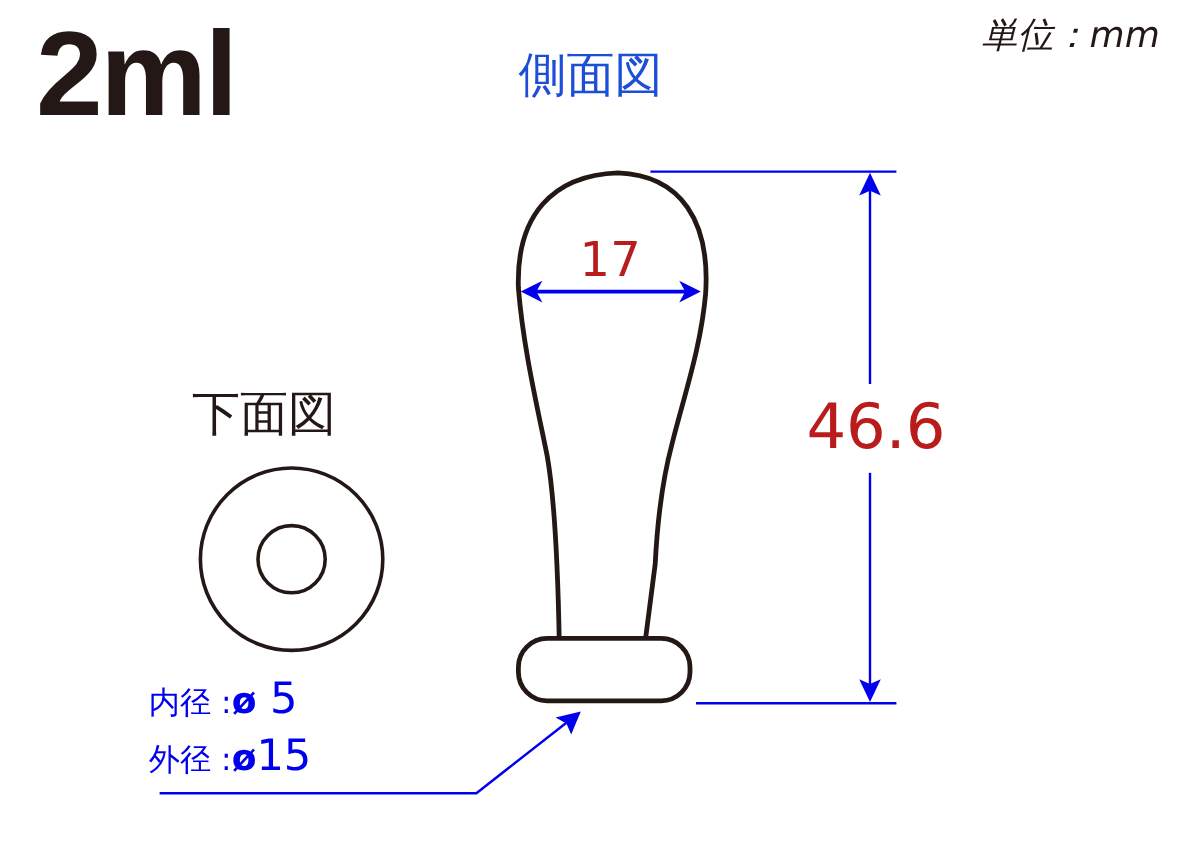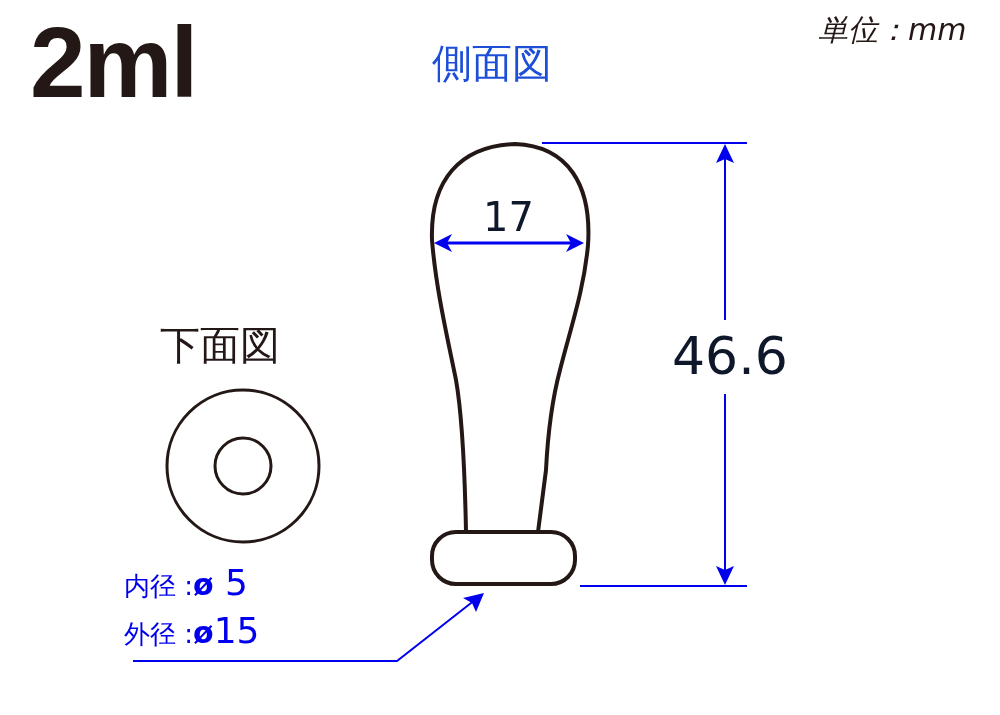--- a/index.html
+++ b/index.html
@@ -4,21 +4,21 @@
 <style>
   html, body { margin: 0; padding: 0; background: #ffffff; }
   body { width: 1000px; height: 715px; position: relative; overflow: hidden;
          font-family: "DejaVu Sans", "Liberation Sans", sans-serif; }
   .abs { position: absolute; white-space: nowrap; }
   .title { left: 30px; top: 2px; font-family: "Liberation Sans", sans-serif; font-weight: bold;
            font-size: 100px; line-height: 120px; color: #231815; letter-spacing: -2px; }
   .side-label { left: 432px; top: 22px; font-size: 40px; line-height: 50px; color: #1d4ed8; margin-top: 16px; }
   .unit-label { left: 818px; top: 10px; font-size: 30px; line-height: 40px; color: #231815; font-style: italic; }
   .bottom-label { left: 160px; top: 320px; font-size: 40px; line-height: 50px; color: #231815; }
-  .dim { color: #0f172a; }
+  .dim { color: #b91c1c; }
   .dim17 { left: 483px; top: 193px; font-size: 40px; line-height: 48px; }
   .dimH { left: 672px; top: 328px; font-size: 52px; line-height: 56px; }
   .spec { left: 124px; font-size: 26px; line-height: 34px; color: #0000ee; }
   .spec .val { font-size: 36px; }
   svg { position: absolute; left: 0; top: 0; }
 </style>
 </head>
 <body>
 
 <svg width="1000" height="715" viewBox="0 0 1000 715">

